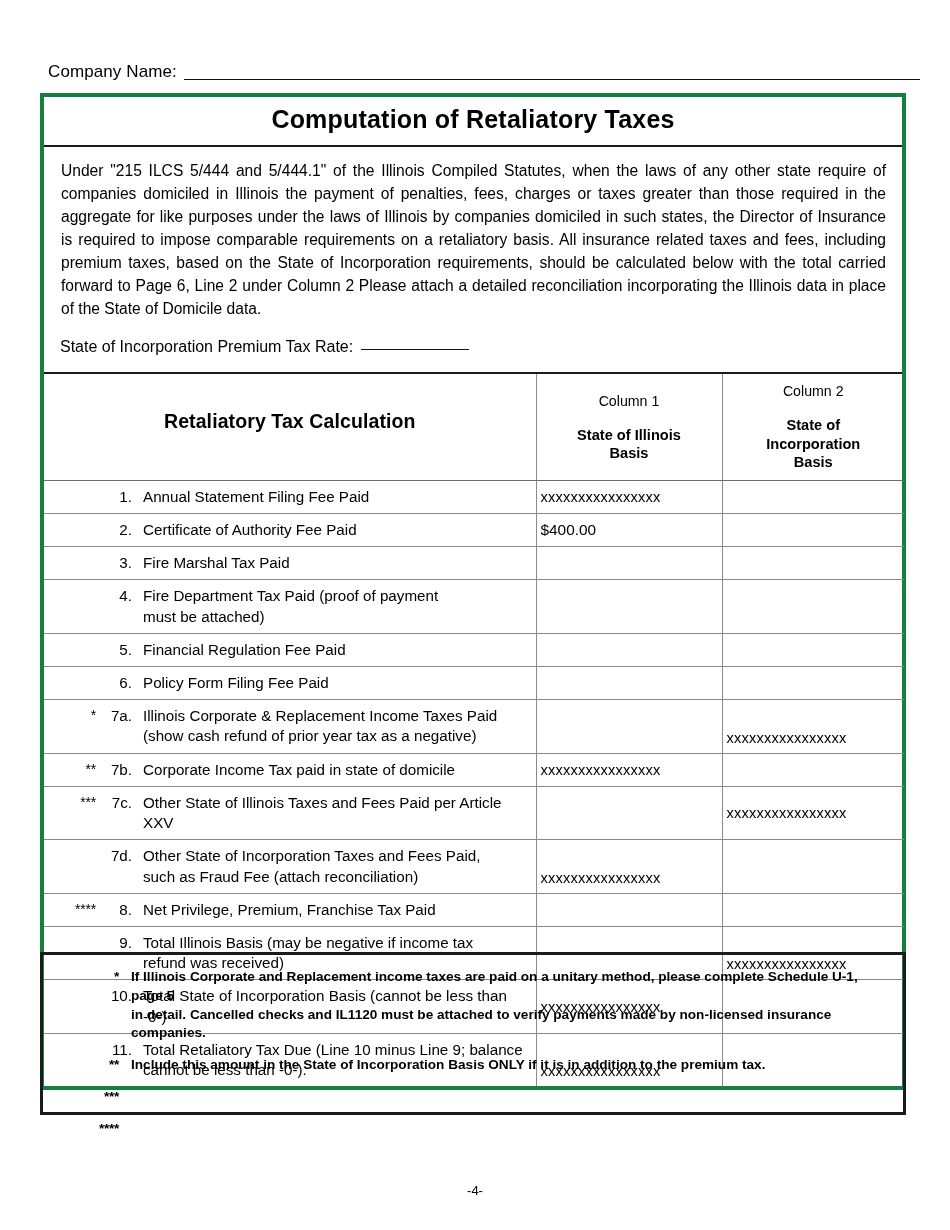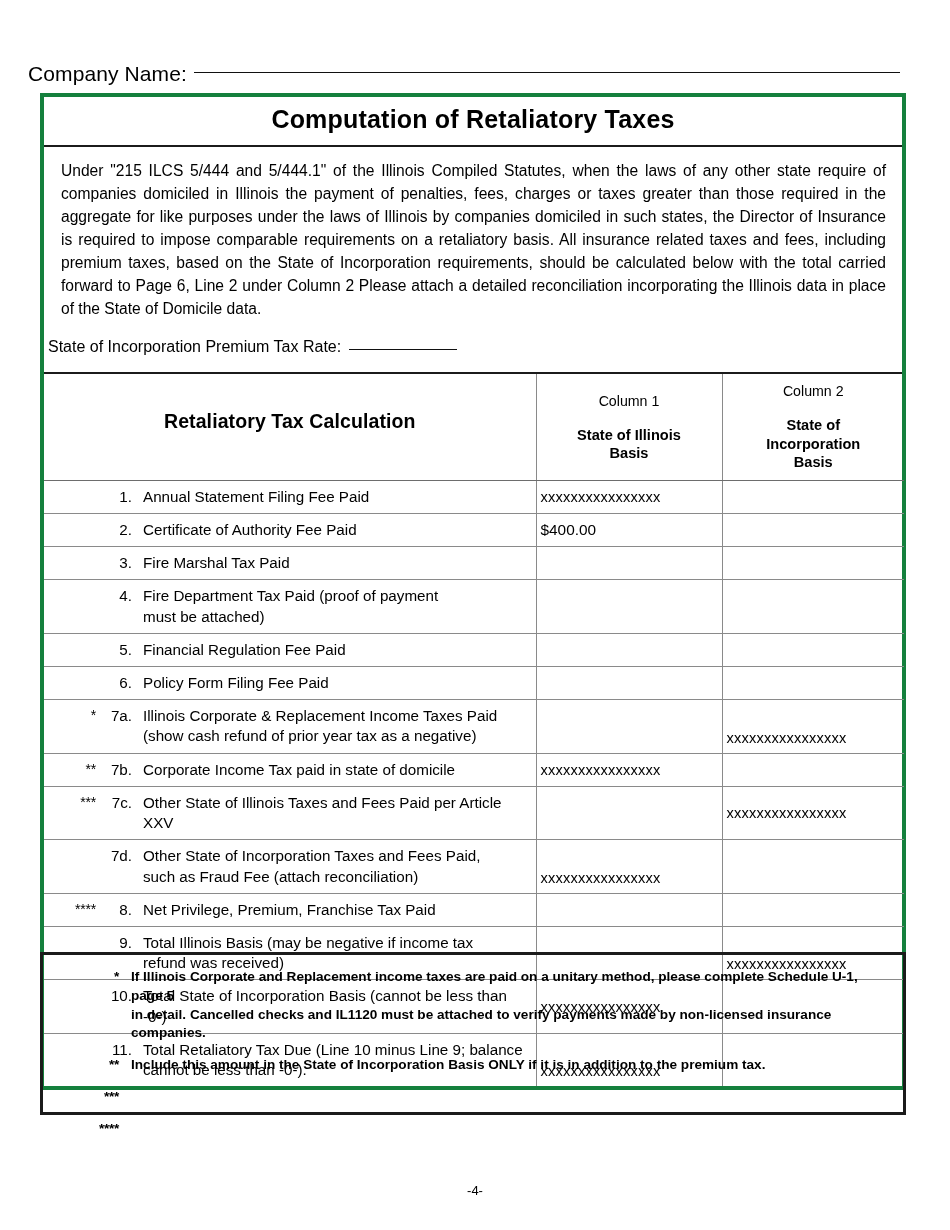--- a/index.html
+++ b/index.html
@@ -19,26 +19,26 @@
   .page {
     position: absolute;
     left: 0; top: 0;
     width: 950px;
     height: 1230px;
   }
 
   
   .company-row {
     position: absolute;
-    left: 28px;
+    left: 48px;
     top: 62px;
     width: 872px;
     display: flex;
-    align-items: center;
-    font-size: 21px;
+    align-items: flex-end;
+    font-size: 17px;
   }
   .company-label {
     white-space: nowrap;
     letter-spacing: 0.1px;
   }
   .company-rule {
     flex: 1;
     margin-left: 7px;
     border-bottom: 1.4px solid #111;
     height: 1px;
@@ -70,21 +70,21 @@
     font-size: 15.6px;
     line-height: 1.47;
     text-align: justify;
     text-justify: inter-word;
   }
   .intro p {
     margin: 0;
   }
 
   .rate-line {
-    padding: 14px 16px 16px 4px;
+    padding: 14px 16px 16px 16px;
     font-size: 16px;
     display: flex;
     align-items: baseline;
   }
   .rate-label { white-space: nowrap; }
   .rate-rule {
     width: 108px;
     margin-left: 8px;
     border-bottom: 1.4px solid #111;
     height: 1px;

